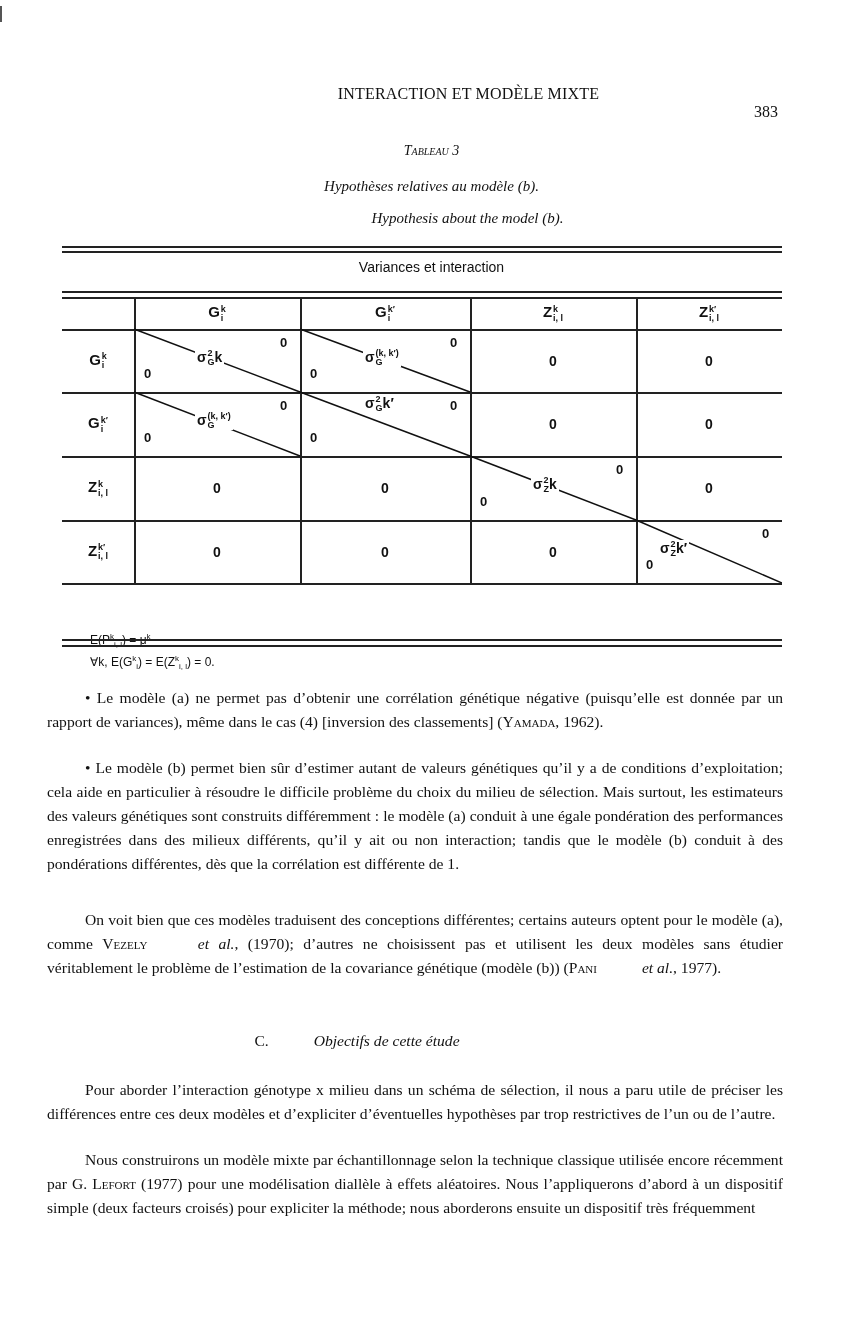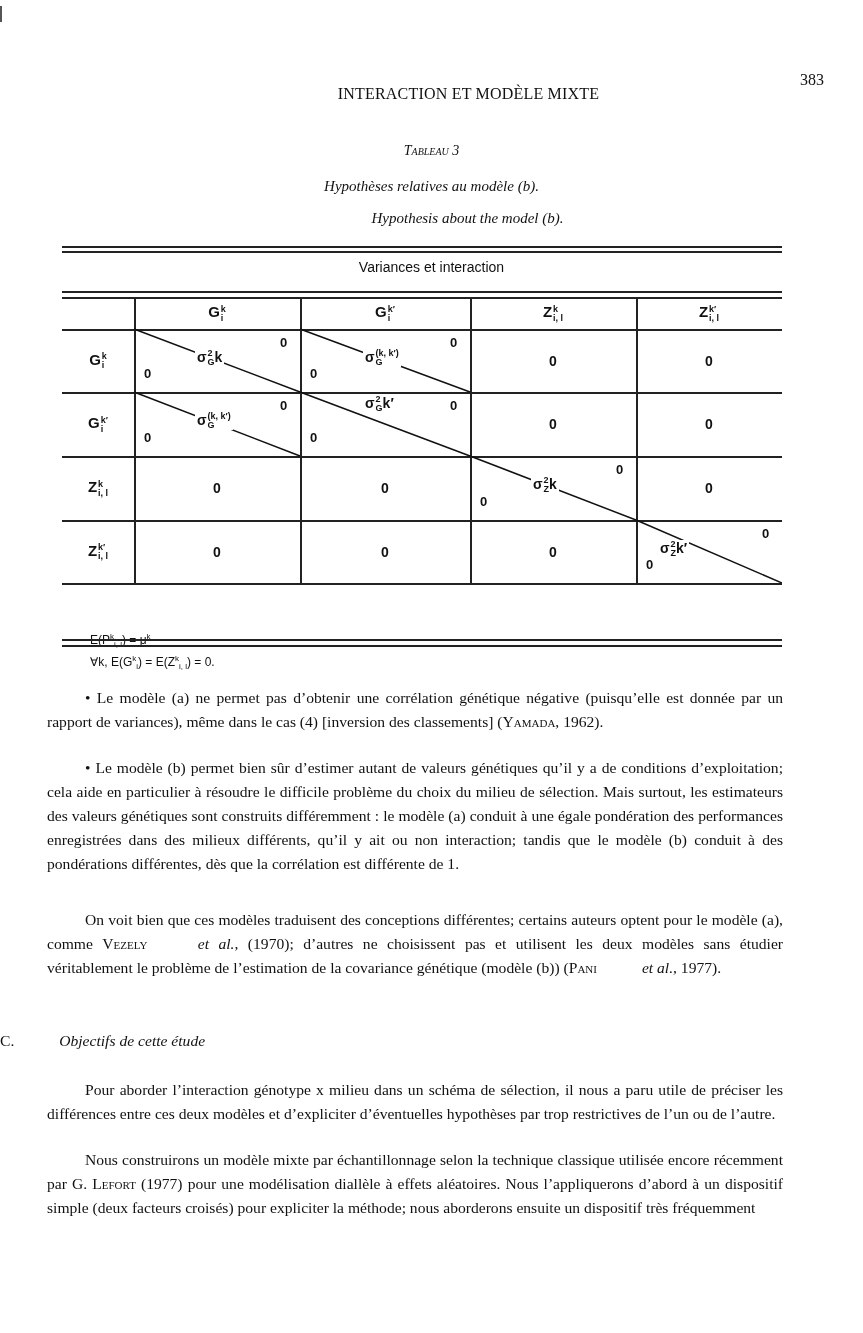--- a/index.html
+++ b/index.html
@@ -3,21 +3,21 @@
 <meta charset="utf-8">
 <style>
   html, body { margin: 0; padding: 0; background: #ffffff; }
   body {
     width: 863px; height: 1333px; position: relative; overflow: hidden;
     font-family: "Liberation Serif", "DejaVu Serif", serif; color: #111;
   }
   .abs { position: absolute; }
   .margin-mark { left: 0; top: 6px; width: 2px; height: 16px; background: #555; }
   .running-head { top: 85px; left: 0; width: 863px; text-align: center; font-size: 16px; letter-spacing: 0.2px; padding-left: 37px; }
-  .page-num { top: 71px; left: 754px; font-size: 16px; margin-left: 46px; }
+  .page-num { top: 103px; left: 754px; font-size: 16px; }
   .tab-label { top: 143px; left: 0; width: 863px; text-align: center; font-size: 14px; font-style: italic; font-variant: small-caps; }
   .caption-fr { top: 178px; left: 0; width: 863px; text-align: center; font-size: 15px; font-style: italic; }
   .caption-en { top: 210px; left: 0; width: 863px; text-align: center; font-size: 15px; font-style: italic; padding-left: 36px; }
   .rule { left: 62px; width: 720px; height: 1.5px; background: #222; }
   .vc-title { top: 259px; left: 0; width: 863px; text-align: center; font-size: 14px; font-family: "Liberation Sans", "DejaVu Sans", sans-serif; }
 
   .tbl { left: 62px; top: 297px; width: 720px; height: 286px; font-family: "Liberation Sans", "DejaVu Sans", sans-serif; }
   .hline { position: absolute; left: 0; width: 720px; height: 1.5px; background: #222; }
   .vline { position: absolute; top: 0; height: 286px; width: 1.5px; background: #222; }
   .cell { position: absolute; display: flex; align-items: center; justify-content: center; font-size: 14px; font-weight: bold; }
@@ -25,21 +25,21 @@
   .supsub { display: inline-flex; flex-direction: column; vertical-align: middle; line-height: 9px; font-size: 9px; margin-left: 1px; }
   .diag-svg { position: absolute; left: 0; top: 0; }
   .diag-label { position: absolute; font-size: 14px; font-weight: bold; white-space: nowrap; background: #fff; padding: 0 2px; }
   .corner0 { position: absolute; font-size: 13px; font-weight: bold; }
   .foot { left: 90px; font-size: 12px; font-family: Liberation Sans, sans-serif; margin-top: 40px; }
 
   .para { left: 47px; width: 736px; font-size: 15.6px; line-height: 24px; text-align: justify; }
   .para .indent { display: inline-block; width: 38px; }
   .sc { font-variant: small-caps; }
   .it { font-style: italic; margin-left: 41px; }
-  .section-head { top: 1032px; left: 0; width: 714px; font-size: 15.6px; }
+  .section-head { top: 1032px; left: 0; width: 714px; text-align: center; font-size: 15.6px; }
 </style>
 </head>
 <body>
 
 <div class="abs margin-mark"></div>
 
 <div class="abs running-head">INTERACTION ET MODÈLE MIXTE</div>
 <div class="abs page-num">383</div>
 
 <div class="abs tab-label">Tableau 3</div>

